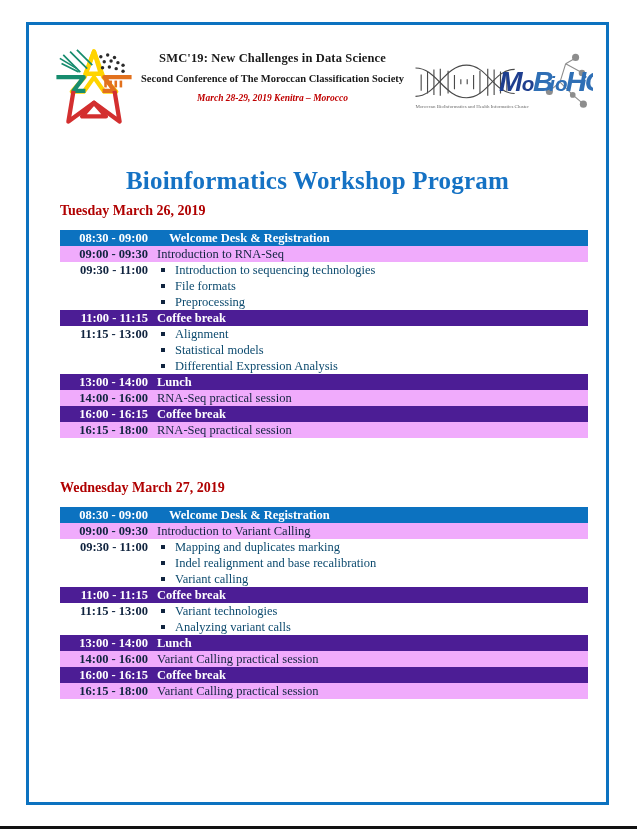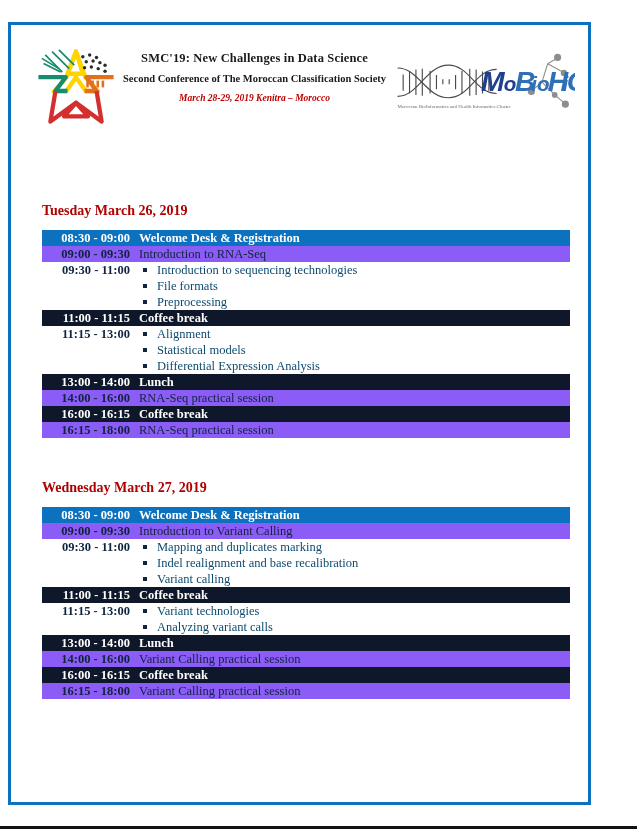--- a/index.html
+++ b/index.html
@@ -11,21 +11,21 @@
     width: 637px;
     height: 833px;
     position: relative;
     font-family: "Liberation Serif", serif;
     overflow: hidden;
   }
 
   
   #page-frame {
     position: absolute;
-    left: 8px;
+    left: 26px;
     top: 22px;
     width: 583px;
     height: 783px;
     border: 3px solid #0c72c0;
     box-sizing: border-box;
     background: #ffffff;
   }
   #bottom-rule {
     position: absolute;
     left: 0;
@@ -142,26 +142,26 @@
     flex: 1 1 auto;
     font-family: "Liberation Serif", serif;
     font-size: 12.5px;
     color: #10243f;
     padding-right: 6px;
   }
 
   
   .row.primary { background: #0c72c0; }
   .row.primary .time,
-  .row.primary .desc { color: #ffffff; font-weight: bold; }
-
-  .row.shade-light { background: #8b5cf6; }
+  .row.primary .desc { color: #ffffff; font-weight: bold; padding-left: 12px; }
+
+  .row.shade-light { background: #f0abfc; }
   .row.shade-light .desc { font-weight: normal; }
 
-  .row.shade-dark { background: #0f172a; }
+  .row.shade-dark { background: #4c1d95; }
   .row.shade-dark .time,
   .row.shade-dark .desc { color: #ffffff; font-weight: bold; }
 
   .row.plain { background: #ffffff; }
 
   .row.bulleted .desc { padding-top: 0; }
   .bullet-list { margin: 0; padding: 0; list-style: none; }
   .bullet-list li {
     position: relative;
     padding-left: 18px;
@@ -251,20 +251,21 @@
       <text x="176" y="57" font-family="Liberation Sans, sans-serif" font-size="40" font-weight="bold" font-style="italic" fill="#2f6fb5">B</text>
       <text x="199" y="57" font-family="Liberation Sans, sans-serif" font-size="29" font-weight="bold" font-style="italic" fill="#2f6fb5">i</text>
       <text x="207" y="57" font-family="Liberation Sans, sans-serif" font-size="29" font-weight="bold" font-style="italic" fill="#2f6fb5">o</text>
       <text x="222" y="57" font-family="Liberation Sans, sans-serif" font-size="40" font-weight="bold" font-style="italic" fill="#2f6fb5">H</text>
       <text x="243" y="57" font-family="Liberation Sans, sans-serif" font-size="29" font-weight="bold" font-style="italic" fill="#2f6fb5">i</text>
       <text x="249" y="57" font-family="Liberation Sans, sans-serif" font-size="40" font-weight="bold" font-style="italic" fill="#2f6fb5">C</text>
       <text x="10" y="80" font-family="Liberation Serif, serif" font-size="7" fill="#6b6b6b">Moroccan BioInformatics and Health Informatics Cluster</text>
     </svg>
   </div>
 
+  <div id="doc-title">Bioinformatics Workshop Program</div>
 
   <div class="day-section" id="day-1">
     <div class="day-heading">Tuesday March 26, 2019</div>
     <div class="schedule">
         <div class="row primary">
           <div class="time">08:30 - 09:00</div>
           <div class="desc">Welcome Desk &amp; Registration</div>
         </div>
         <div class="row shade-light">
           <div class="time">09:00 - 09:30</div>

